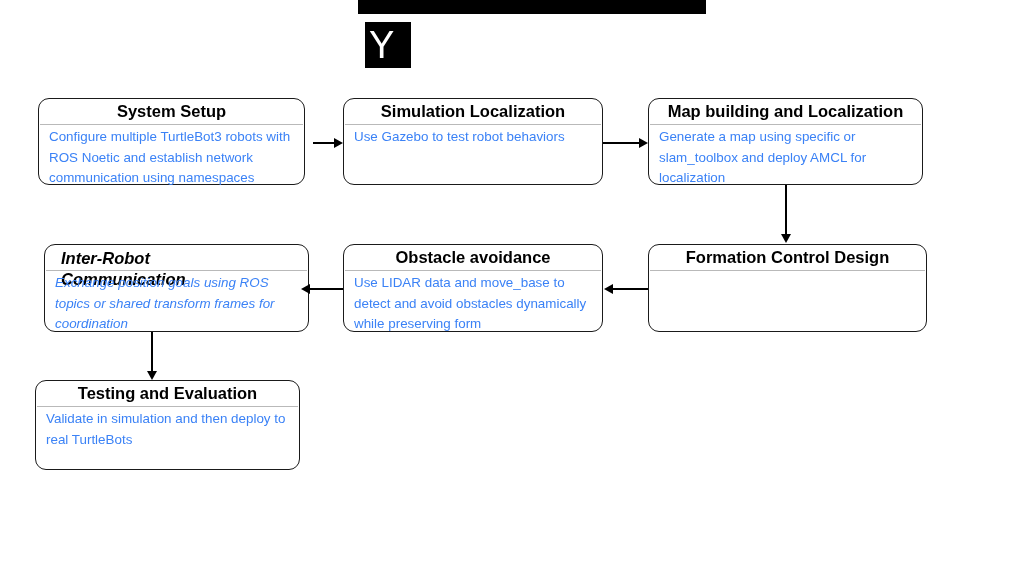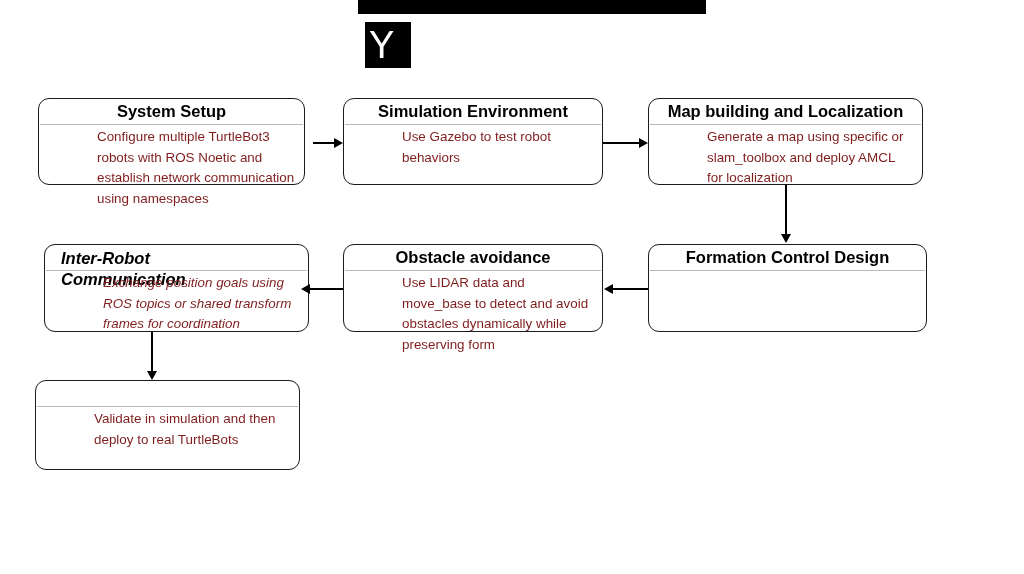--- a/index.html
+++ b/index.html
@@ -66,22 +66,21 @@
     height:1px;
     background:#b9b9b9;
     top:25px;
   }
   .node-body{
     position:absolute;
     left:10px; right:8px;
     top:28px;
     font-size:13.4px;
     line-height:20.5px;
-    color:#7f1d1d;
-    margin-left:48px;
+    color:#3b82f6;
   }
   .node-body p{margin:0;}
 
   
   .edge{position:absolute;background:#000000;}
   .edge-h{height:1.6px;}
   .edge-v{width:1.6px;}
   .arrow{
     position:absolute;
     width:0;height:0;
@@ -115,21 +114,21 @@
 
   <div class="node" style="left:38px;top:98px;width:267px;height:87px;">
     <div class="node-title">System Setup</div>
     <div class="divider"></div>
     <div class="node-body">
       <p>Configure multiple TurtleBot3 robots with ROS Noetic and establish network communication using namespaces</p>
     </div>
   </div>
 
   <div class="node" style="left:343px;top:98px;width:260px;height:87px;">
-    <div class="node-title">Simulation Environment</div>
+    <div class="node-title">Simulation Localization</div>
     <div class="divider"></div>
     <div class="node-body">
       <p>Use Gazebo to test robot behaviors</p>
     </div>
   </div>
 
   <div class="node" style="left:648px;top:98px;width:275px;height:87px;">
     <div class="node-title wide">Map building and Localization</div>
     <div class="divider"></div>
     <div class="node-body">
@@ -152,20 +151,21 @@
 
   <div class="node" style="left:44px;top:244px;width:265px;height:88px;font-style:italic;">
     <div class="node-title left" style="top:3px;width:150px;right:auto;left:6px;line-height:21px;">Inter-Robot Communication</div>
     <div class="divider" style="top:25px;"></div>
     <div class="node-body">
       <p>Exchange position goals using ROS topics or shared transform frames for coordination</p>
     </div>
   </div>
 
   <div class="node" style="left:35px;top:380px;width:265px;height:90px;">
+    <div class="node-title">Testing and Evaluation</div>
     <div class="divider"></div>
     <div class="node-body">
       <p>Validate in simulation and then deploy to real TurtleBots</p>
     </div>
   </div>
 
   <div class="edge edge-h" style="left:313px;top:142px;width:22px;"></div>
   <div class="arrow arrow-right" style="left:334px;top:138px;"></div>
 
   <div class="edge edge-h" style="left:603px;top:142px;width:37px;"></div>

